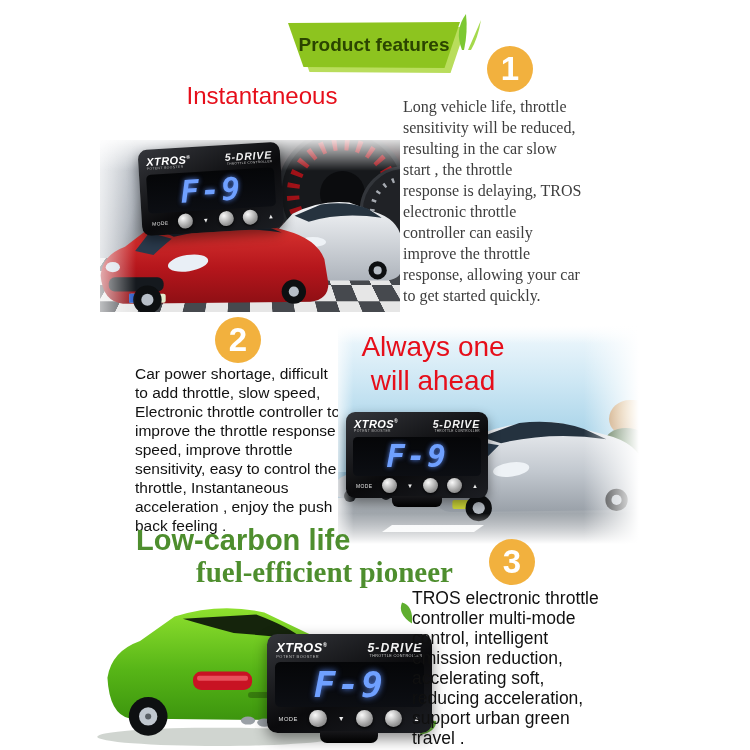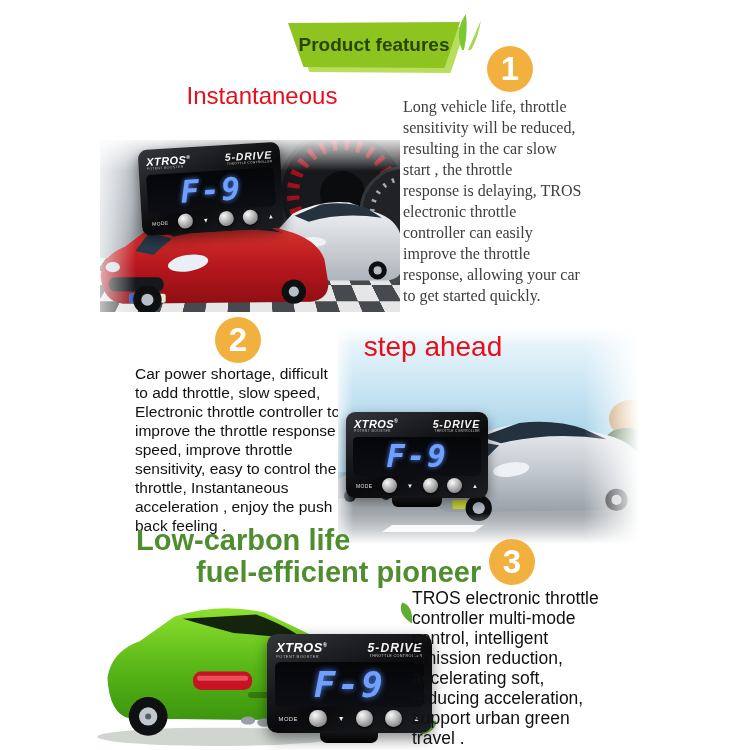--- a/index.html
+++ b/index.html
@@ -18,21 +18,21 @@
   
   .step-circle{width:46px;height:46px;border-radius:50%;background:#f2b13e;color:#fff;
     font-size:33px;font-weight:bold;display:flex;align-items:center;justify-content:center;}
   #circle1{left:487px;top:46px;} #circle2{left:215px;top:317px;} #circle3{left:489px;top:539px;}
 
   
   .h-red{color:#e60e1a;font-weight:normal;text-align:center;z-index:6;}
   #heading1{left:104px;top:82px;width:316px;font-size:24px;line-height:27px;}
   #heading2{left:330px;top:330px;width:206px;font-size:28px;line-height:34px;}
   .h-green{color:#4e8e2e;font-weight:bold;font-size:29px;z-index:6;}
-  #hg1{left:136px;top:524px;} #hg2{left:196px;top:556px;}
+  #hg1{left:136px;top:524px;} #hg2{left:196px;top:556px;font-family:Liberation Serif, serif;}
 
   
   .para{white-space:pre-line;}
   #para1{left:403px;top:96px;width:256px;font-family:"Liberation Serif",serif;
     font-size:16px;line-height:21px;color:#3d3d3d;}
   #para2{left:135px;top:364px;width:304px;font-size:15.5px;line-height:19px;color:#111;}
   #para3{left:412px;top:588px;width:252px;font-size:17.5px;line-height:20px;color:#101010;z-index:7;}
 
   
   #photo1{left:100px;top:140px;width:300px;height:172px;overflow:hidden;
@@ -284,21 +284,22 @@
         <span class="tri">▼</span>
         <span class="dev-btn"></span>
         <span class="dev-btn"></span>
         <span class="tri">▲</span>
       </div>
       <div class="dev-stand"></div>
     </div>
     <div class="abs p2-overlay"></div>
   </div>
   <div class="abs h-red" id="heading2">
-    <div>step ahead</div>
+    <div>Always one</div>
+    <div>will ahead</div>
   </div>
 
   <div class="abs h-green" id="hg1">Low-carbon life</div>
   <div class="abs h-green" id="hg2">fuel-efficient pioneer</div>
   <div class="abs step-circle" id="circle3">
     <span>3</span>
   </div>
   <div class="abs para" id="para3">TROS electronic throttle
 controller multi-mode
 control, intelligent

